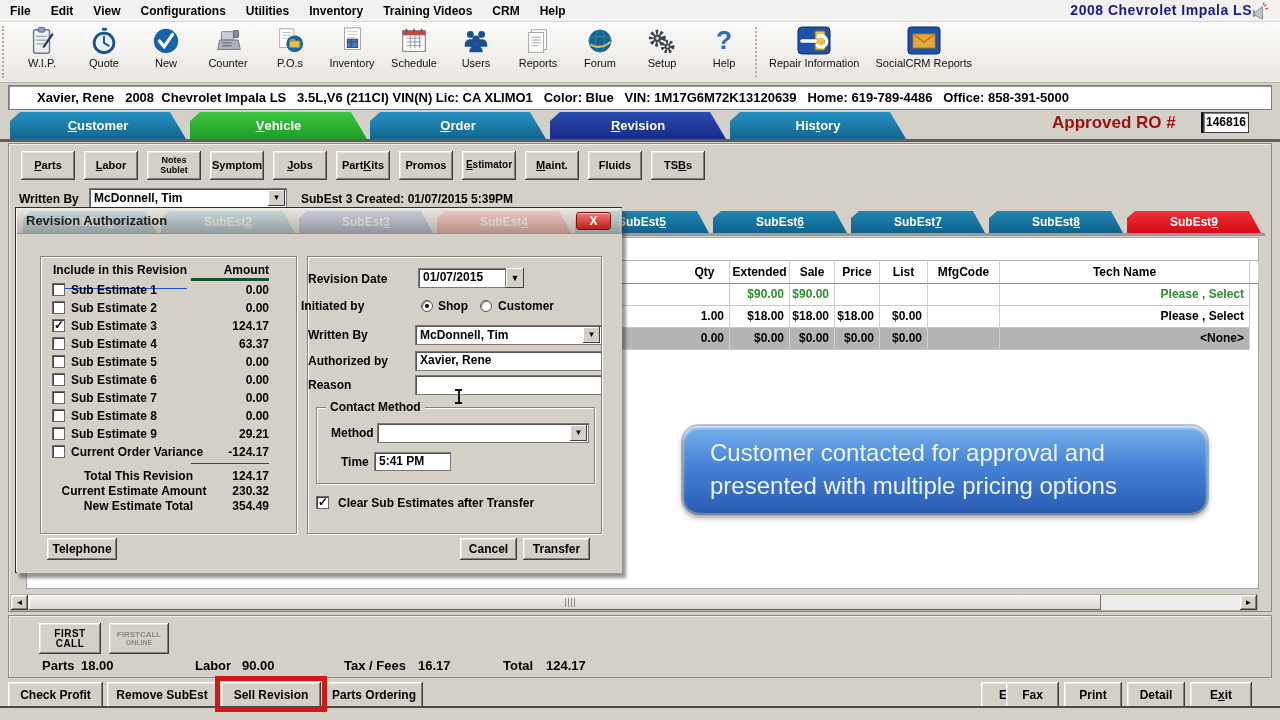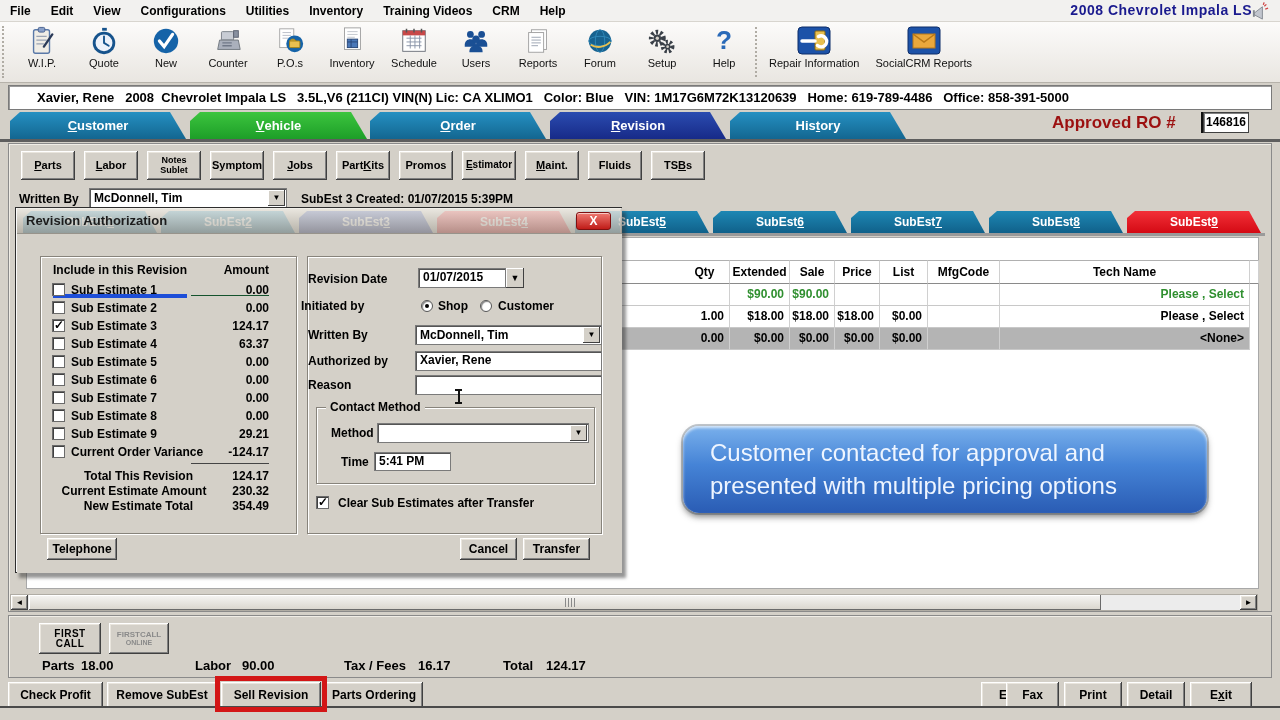--- a/index.html
+++ b/index.html
@@ -371,22 +371,22 @@
 <div class="btn3 bbtn abs" style="left:1127px;width:58px">Detail</div>
 <div class="btn3 bbtn abs" style="left:1190px;width:62px">E<u>x</u>it</div>
 <div id="statusline" class="abs"></div>
 
 <div id="dlg" class="abs">
   <div id="dlgtitle">Revision Authorization</div>
   <div id="dlgclose">X</div>
   <div id="dlgbody">
 
     <div class="gb" style="left:23px;top:22px;width:257px;height:278px">
-      <span class="abs b" style="left:12px;top:6px;font-size:12px;border-bottom:4px solid #1d4ed8;padding-bottom:17px">Include in this Revision</span>
-      <span class="abs b" style="left:150px;top:6px;width:78px;text-align:right;font-size:12px;border-bottom:1px solid #14532d;padding-bottom:18px">Amount</span>
+      <span class="abs b" style="left:12px;top:6px;font-size:12px;border-bottom:1px solid #1d4ed8;padding-bottom:11px">Include in this Revision</span>
+      <span class="abs b" style="left:150px;top:6px;width:78px;text-align:right;font-size:12px;border-bottom:3px solid #14532d;padding-bottom:1px">Amount</span>
 
       <div class="erow" style="top:26px">
           <span class="cb" style="left:11px"></span>
           <span class="elbl">Sub Estimate 1</span>
           <span class="eamt">0.00</span>
         </div>
       <div class="erow" style="top:44px">
           <span class="cb" style="left:11px"></span>
           <span class="elbl">Sub Estimate 2</span>
           <span class="eamt">0.00</span>

